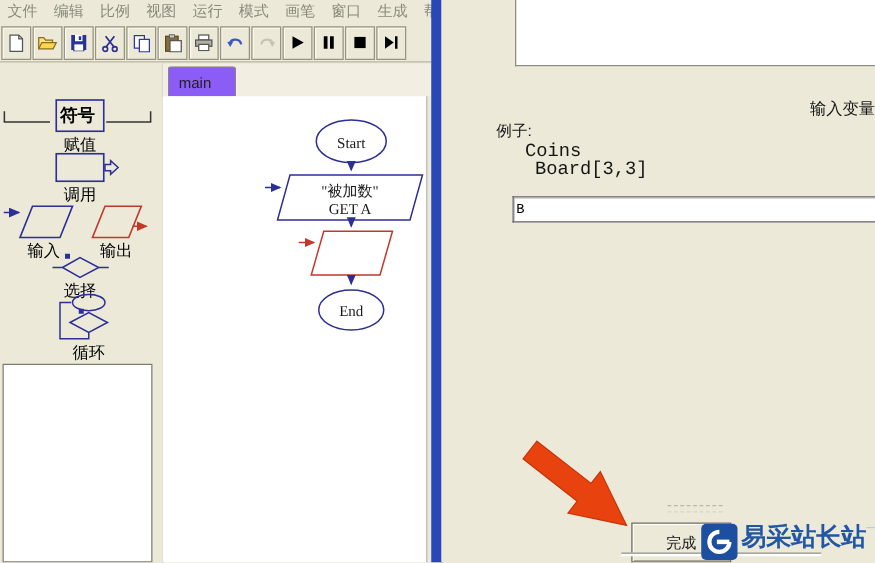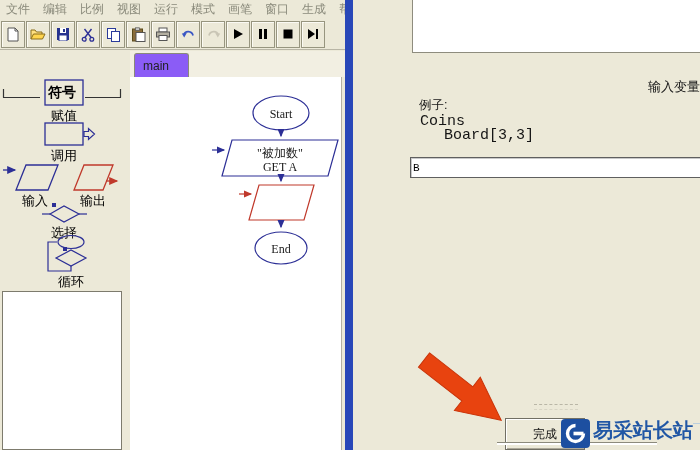--- a/index.html
+++ b/index.html
@@ -40,24 +40,24 @@
 
   
   .blue-edge{left:345px;top:0;width:8px;height:450px;background:#2847b8;
              border-right:1px solid #16307e}
 
   
   .rpanel{left:353px;top:0;width:347px;height:450px;background:#ece9d8}
   .white-box{left:412px;top:0;width:288px;height:53px;background:#fff;
              border-left:1px solid #8e8c7e;border-bottom:1px solid #8e8c7e;box-sizing:border-box}
   .dlg-title{left:353px;top:78px;width:347px;text-align:right;font-size:13px;color:#151515}
-  .dlg-example{left:419px;top:97px;font-size:12.5px;color:#151515}
+  .dlg-example{left:397px;top:97px;font-size:12.5px;color:#151515}
   .dlg-ex-line{font-family:"Liberation Mono",monospace;font-size:15px;color:#151515}
   .ex1{left:420px;top:113px}
-  .ex2{left:444px;top:127px}
+  .ex2{left:428px;top:127px}
   .dlg-input{left:410px;top:157px;width:290px;height:18px;border:1px solid #5f5f5f;
              border-right:none;background:#fff;font-family:"Liberation Mono",monospace;
              font-size:11px;padding:1px 0 0 2px;box-sizing:content-box;outline:none;
              box-shadow:inset 1px 1px 0 #c9c9c9}
   .dashed-grip{left:534px;top:404px;width:44px;height:4px;border-top:1px dashed #b9b6a6;
                border-bottom:1px dashed #d8d5c5}
   .finish-btn{left:505px;top:418px;width:80px;height:32px;background:#ece9d8;
               border:1px solid #716f64;box-shadow:inset 1px 1px 0 #ffffff,inset -1px -1px 0 #aca899;
               font-size:12px;color:#111;font-family:"Liberation Sans",sans-serif;cursor:pointer}
   .groove-line{left:497px;top:442px;width:160px;height:2px;background:#fff;

